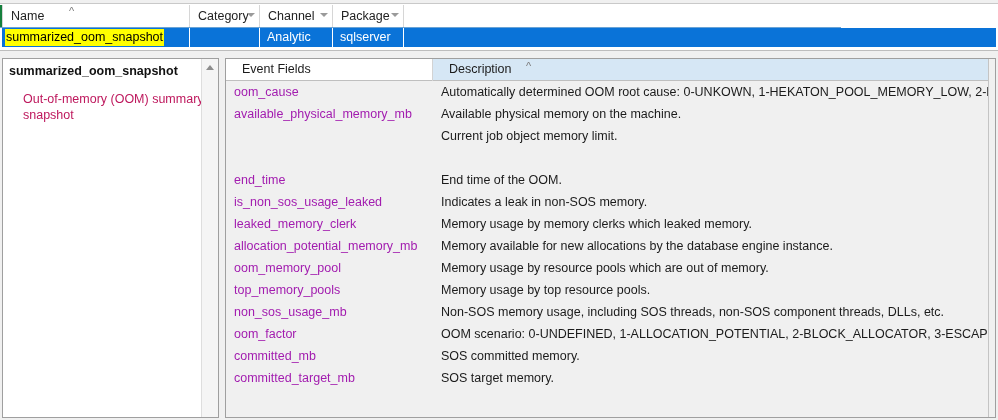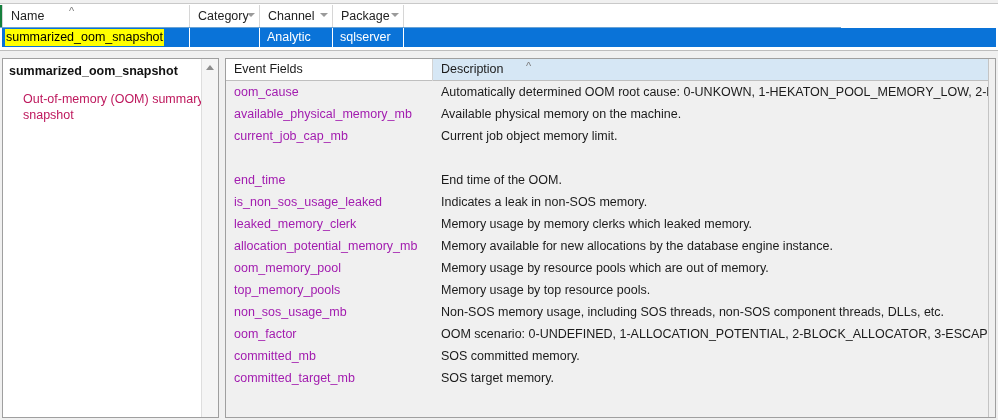--- a/index.html
+++ b/index.html
@@ -190,21 +190,21 @@
     width: 769px; height: 22px;
     background: #ffffff;
     border-bottom: 1px solid #bfbfbf;
     box-sizing: border-box;
   }
   .rp-hcell {
     position: absolute;
     top: 0; height: 21px;
     line-height: 21px;
     box-sizing: border-box;
-    padding-left: 8px;
+    padding-left: 16px;
     font-size: 12.5px;
     color: #1b1b1b;
     white-space: nowrap;
     overflow: hidden;
   }
   .rp-hcell.c0 {
     left: 0; width: 207px;
     background: #ffffff;
     border-right: 1px solid #d3d3d3;
   }
@@ -326,21 +326,20 @@
     <div class="rows" id="rows-container">
         <div class="row">
           <div class="cell-field">oom_cause</div>
           <div class="cell-desc">Automatically determined OOM root cause: 0-UNKOWN, 1-HEKATON_POOL_MEMORY_LOW, 2-MEM</div>
         </div>
         <div class="row">
           <div class="cell-field">available_physical_memory_mb</div>
           <div class="cell-desc">Available physical memory on the machine.</div>
         </div>
         <div class="row">
-          <div class="cell-field">current_job_cap_mb</div>
           <div class="cell-desc">Current job object memory limit.</div>
         </div>
         <div class="row">
         </div>
         <div class="row">
           <div class="cell-field">end_time</div>
           <div class="cell-desc">End time of the OOM.</div>
         </div>
         <div class="row">
           <div class="cell-field">is_non_sos_usage_leaked</div>

